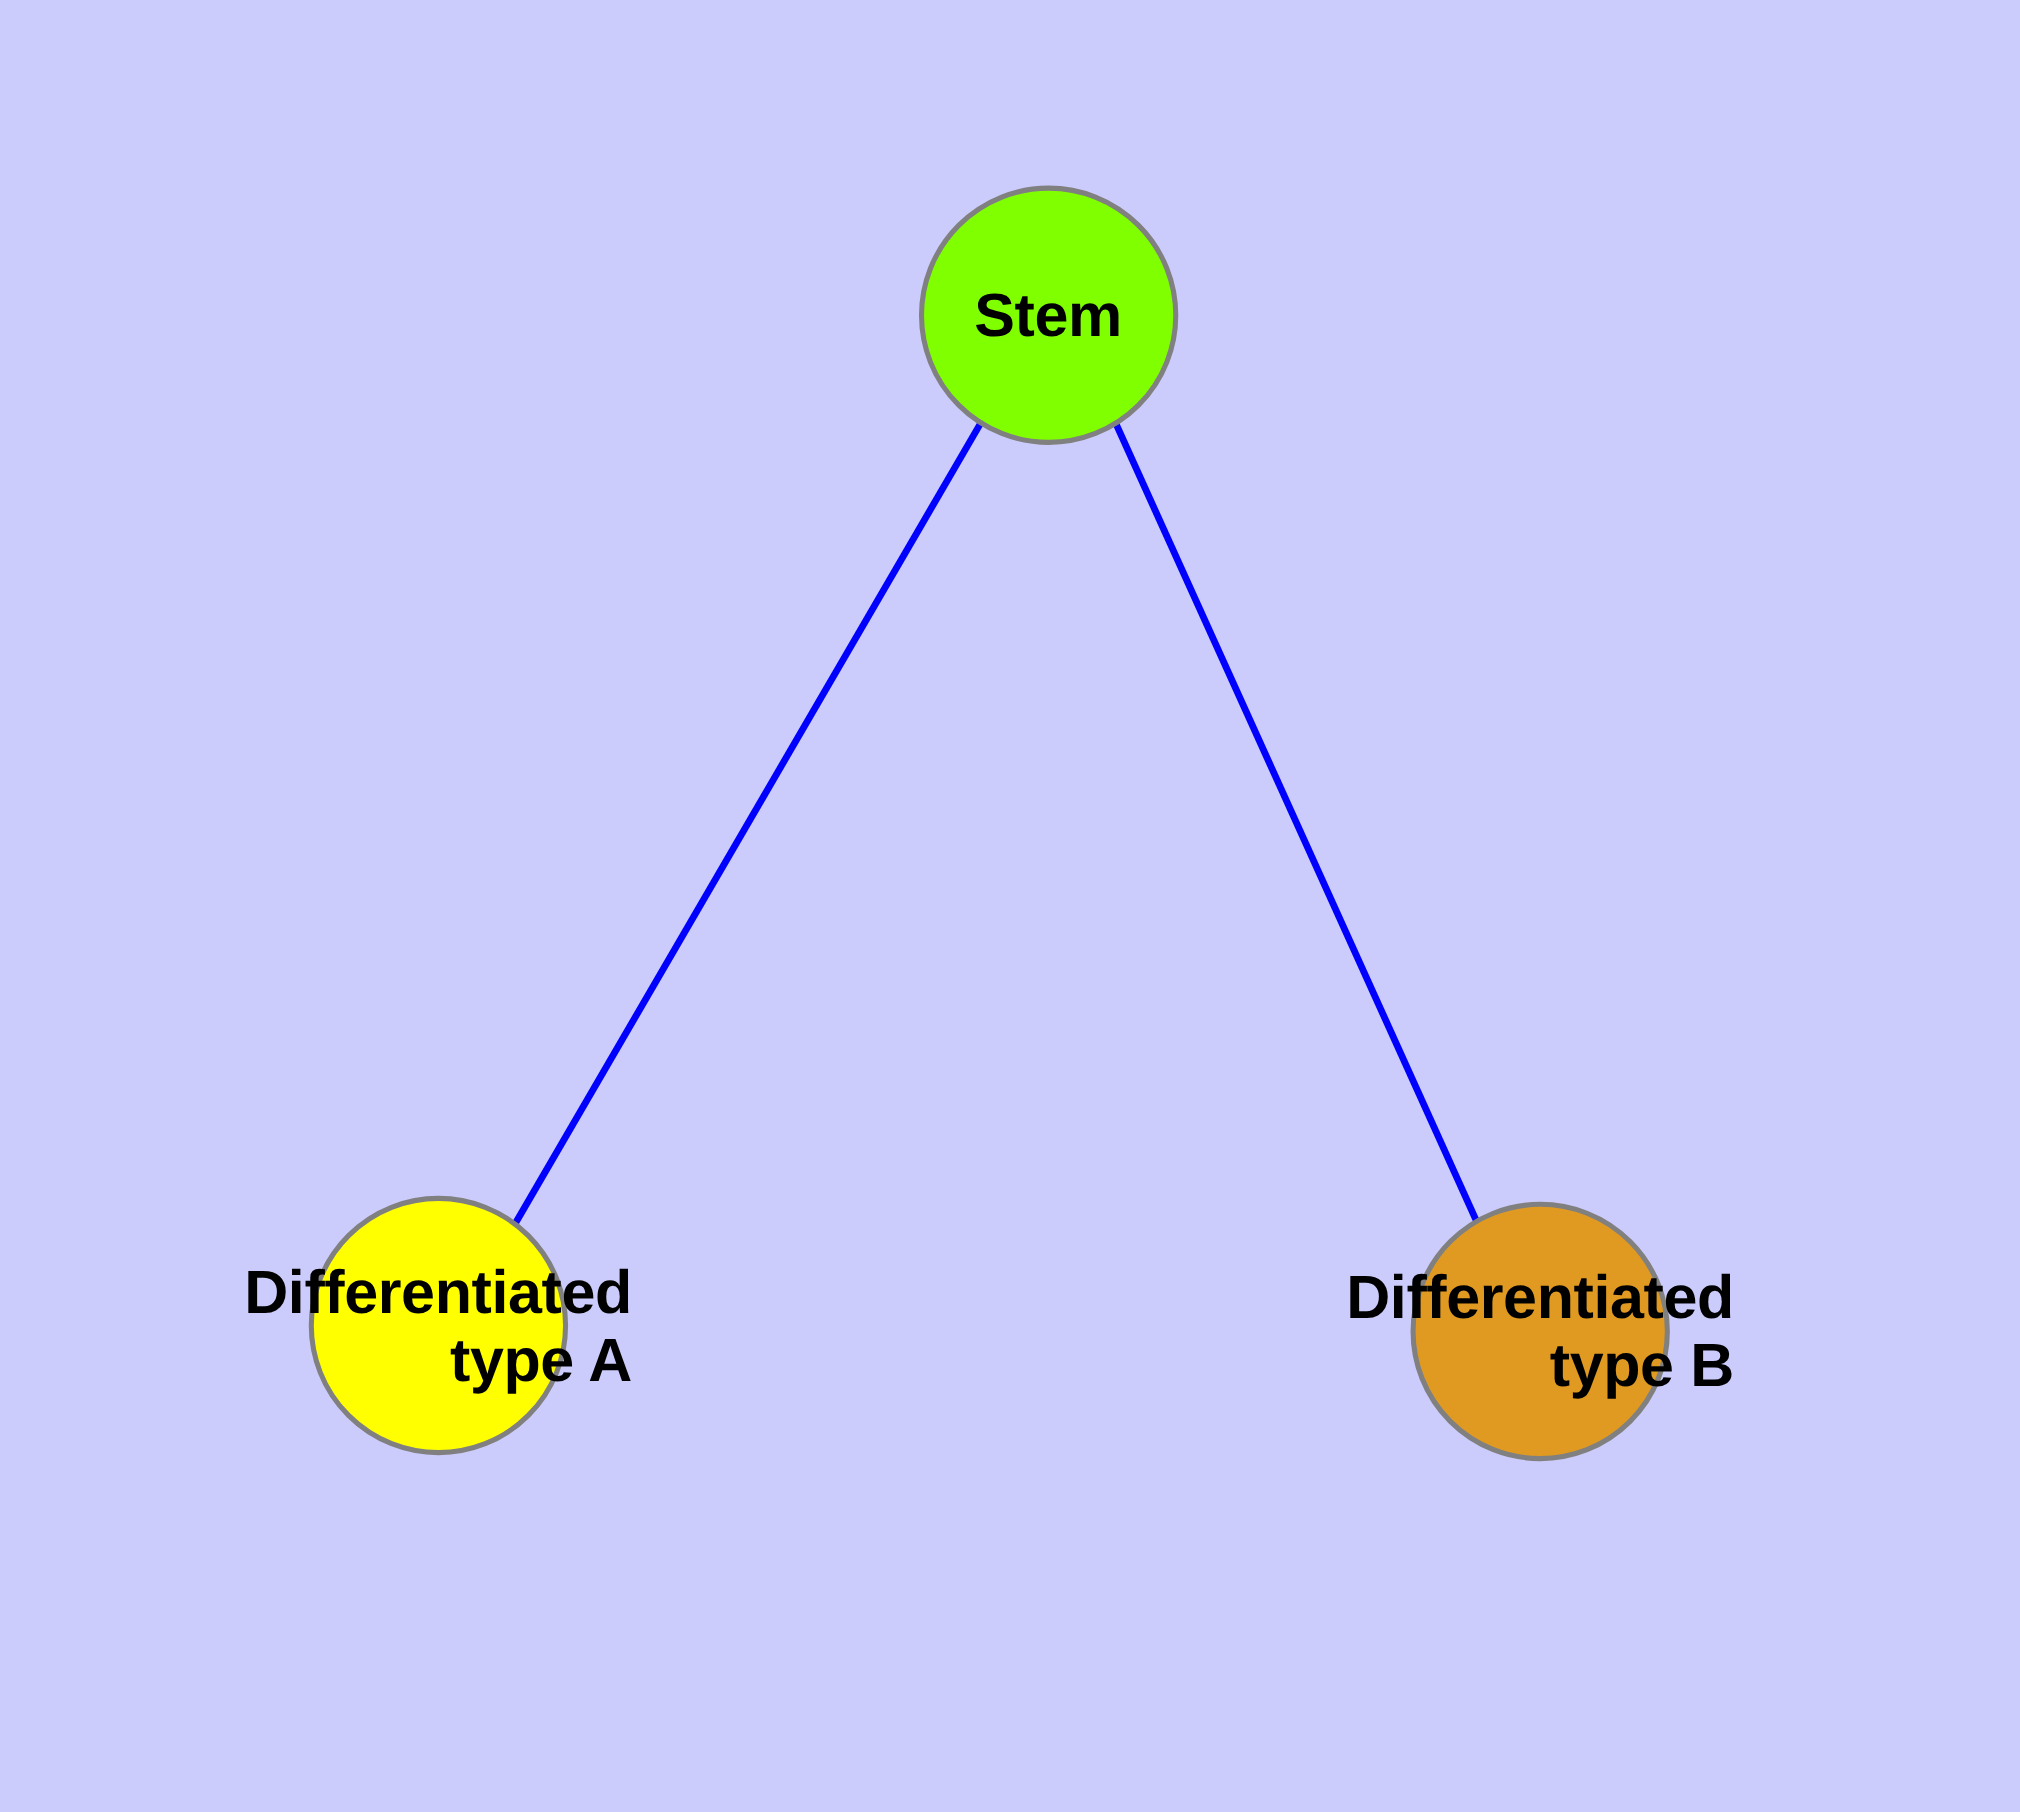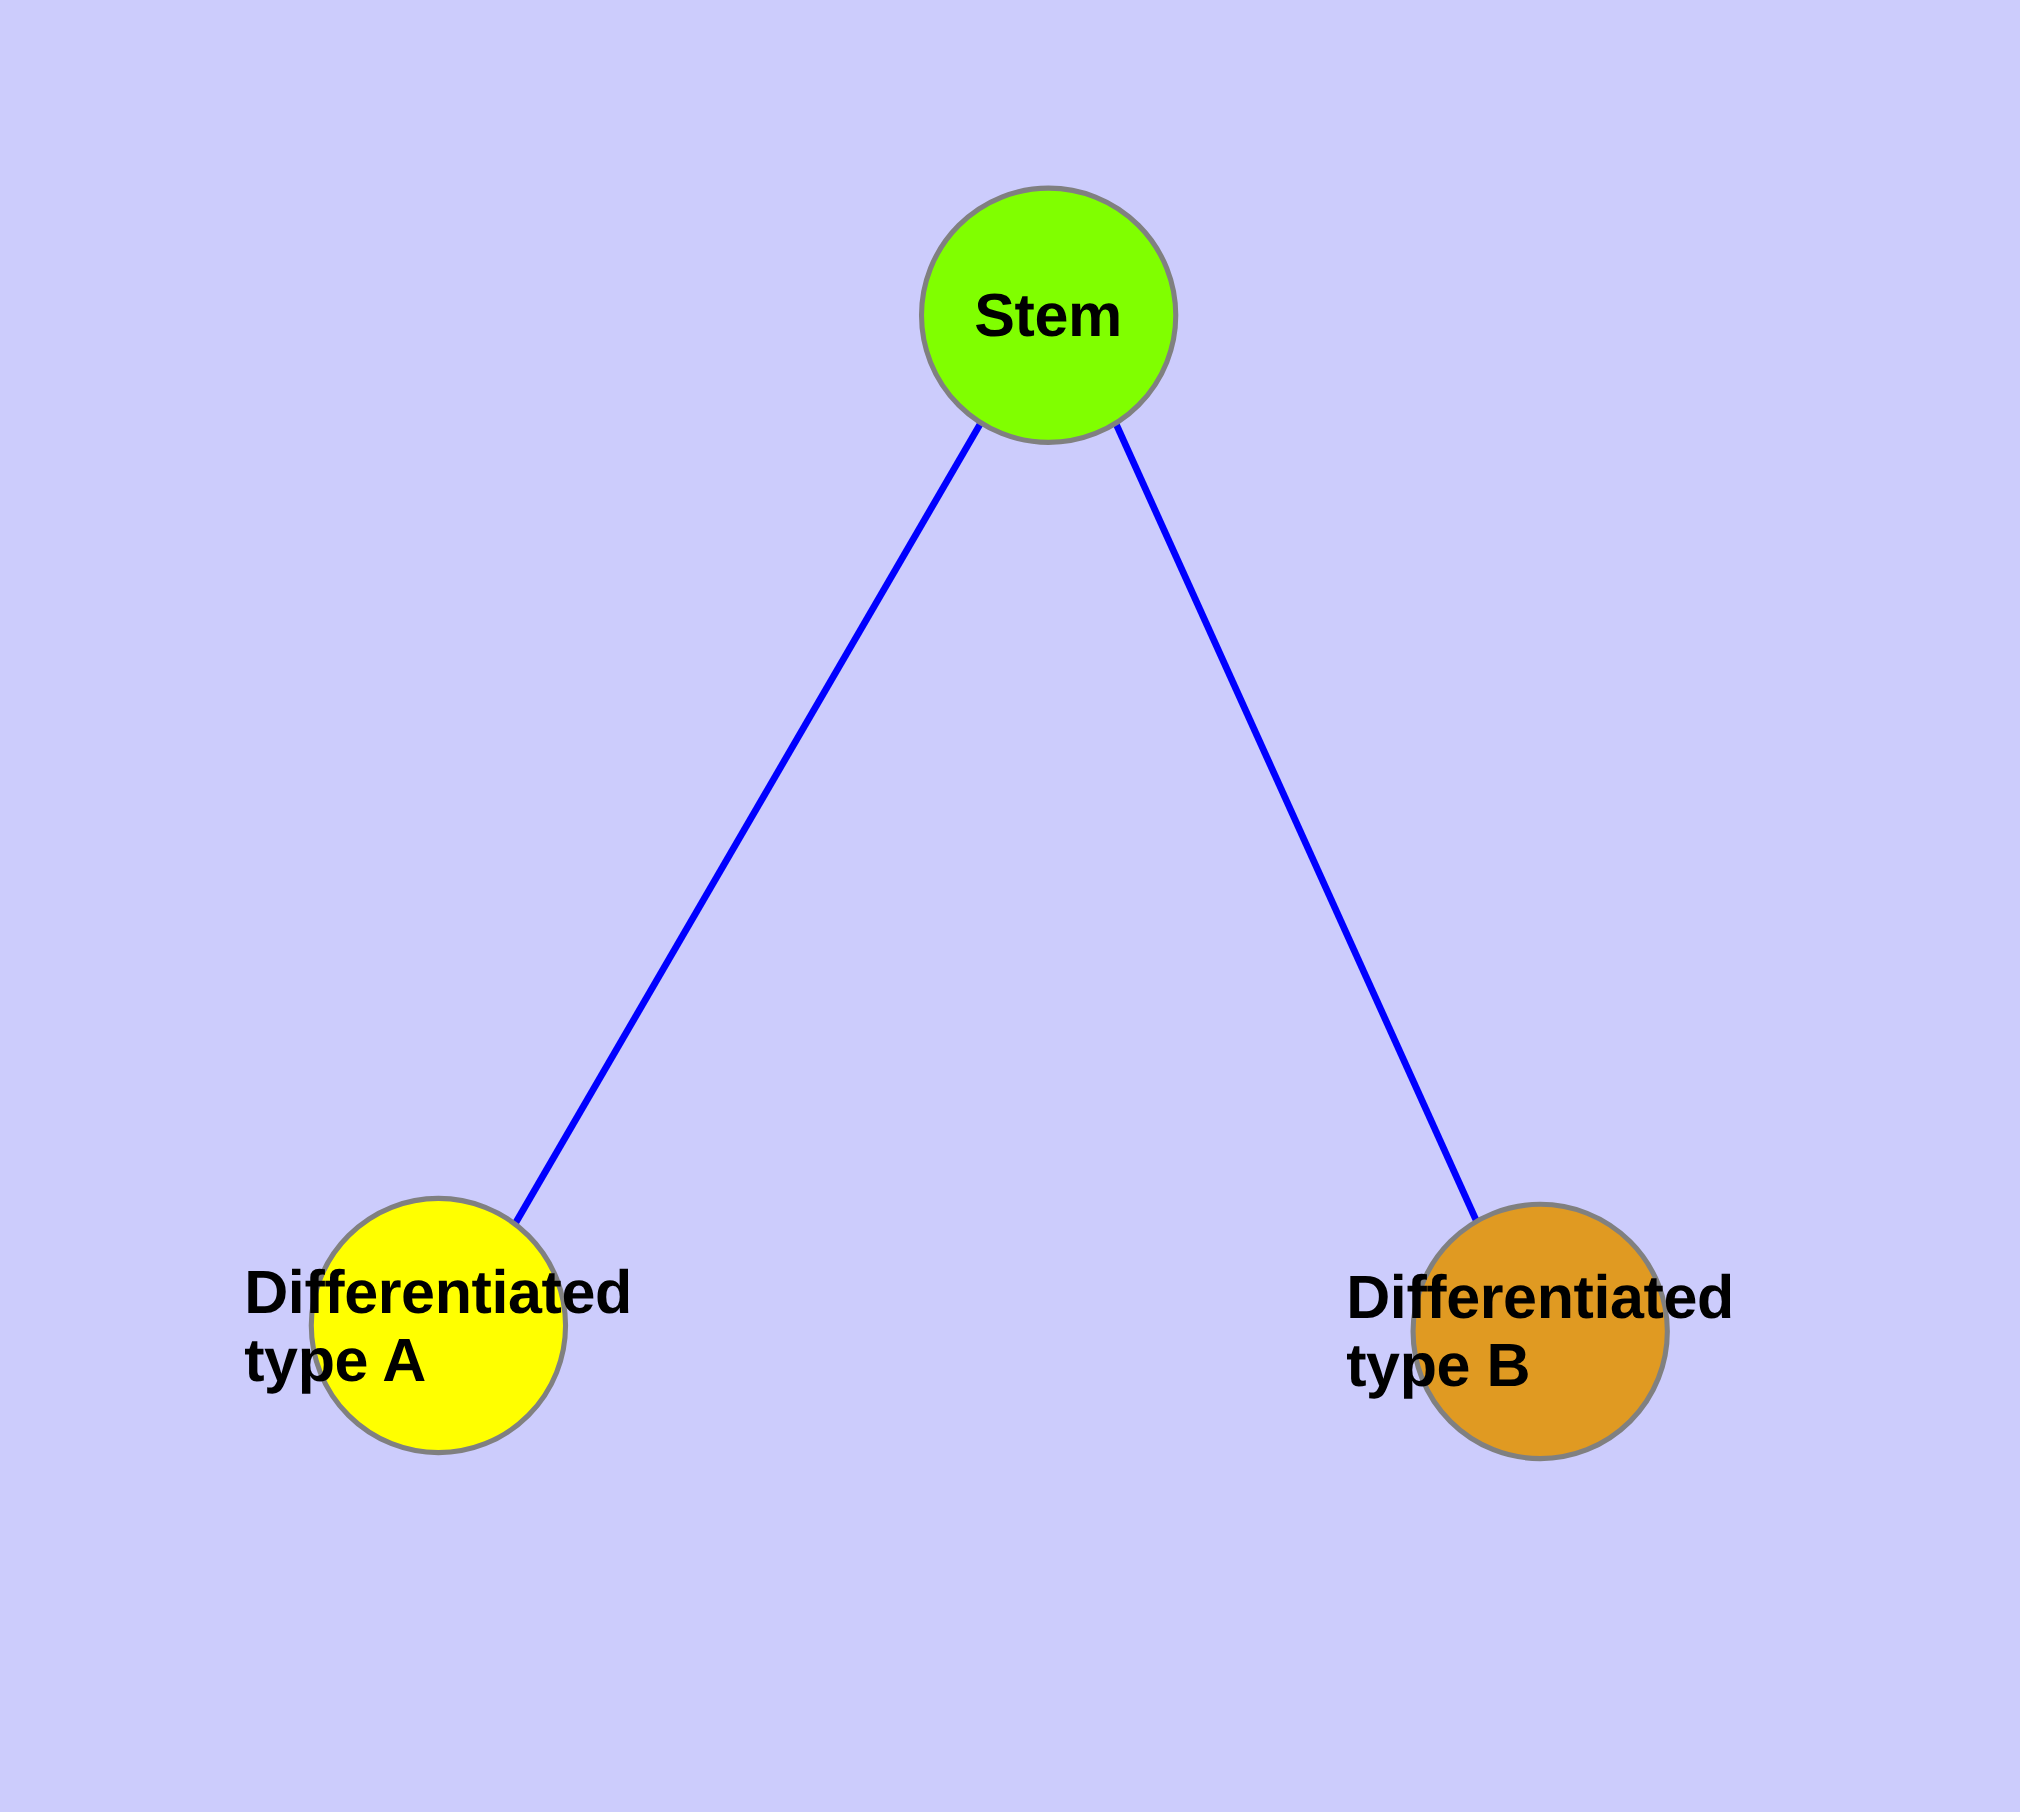--- a/index.html
+++ b/index.html
@@ -26,21 +26,21 @@
     left: 0; top: 0;
     width: 2021px;
     height: 1812px;
   }
   .node-label {
     position: absolute;
     color: #000000;
     font-weight: bold;
     font-size: 61px;
     line-height: 1.12;
-    text-align: left;
+    text-align: right;
     white-space: pre;
     letter-spacing: -0.4px;
     transform: translate(-50%, -50%);
     pointer-events: none;
     text-rendering: geometricPrecision;
   }
 </style>
 </head>
 <body>
 

